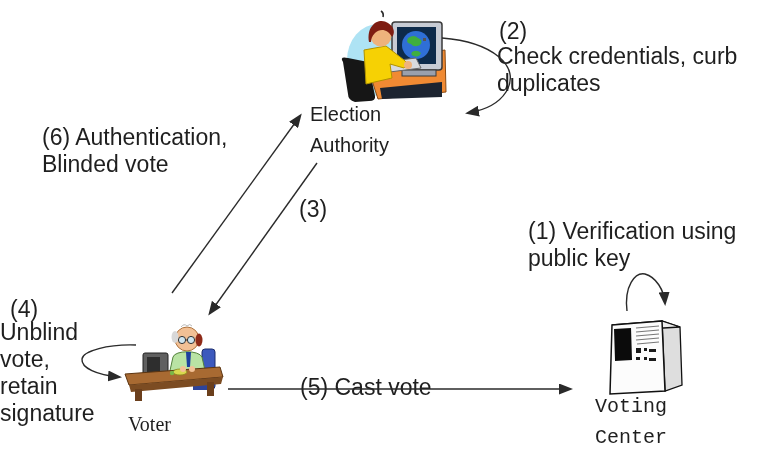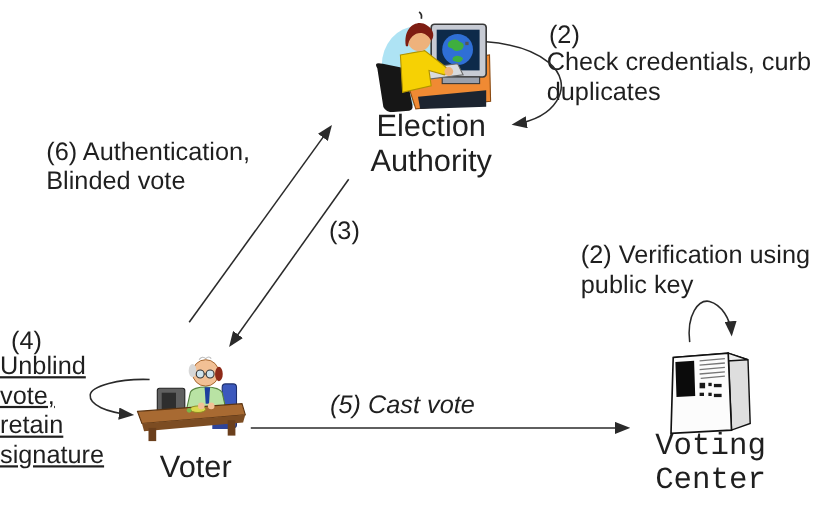--- a/index.html
+++ b/index.html
@@ -14,40 +14,40 @@
   }
   .abs { position: absolute; }
   .step {
     position: absolute;
     font-size: 23px;
     line-height: 27px;
     white-space: pre-line;
   }
   .node-label {
     position: absolute;
-    font-size: 28px;
+    font-size: 20px;
     line-height: 31px;
     white-space: pre-line;
-    text-align: center;
+    text-align: left;
   }
   .center { text-align: left; }
 
   
   #step1 { left: 42px;  top: 124px; width: 222px; }
   #step2-num { left: 499px; top: 18px; }
   #step2 { left: 497px; top: 43px;  width: 248px; }
   #step3-num { left: 299px; top: 196px; }
   #step3 { left: 260px; top: 215px; width: 180px; }
   #step4-num { left: 10px; top: 296px; }
-  #step4 { left: 0px;   top: 319px; width: 106px; text-decoration: underline; }
-  #step5 { left: 300px; top: 354px; width: 200px; font-style: italic; }
+  #step4 { left: 0px;   top: 319px; width: 106px; }
+  #step5 { left: 300px; top: 374px; width: 200px; }
   #step6 { left: 528px; top: 218px; width: 228px; }
 
   #ea-label { left: 310px; top: 99px;  width: 164px; }
-  #voter-label { left: 128px; top: 409px; width: 100px; }
+  #voter-label { left: 128px; top: 409px; width: 100px; font-family: Liberation Serif, serif; }
   #vc-label { left: 595px; top: 391px; width: 102px; font-family: Liberation Mono, monospace; }
 
   
   #ea-icon    { left: 328px; top: 0px;   width: 130px; height: 102px; }
   #voter-icon { left: 123px; top: 317px; width: 112px; height: 88px; }
   #vc-icon    { left: 603px; top: 315px; width: 85px;  height: 84px; }
 
   #arrows { left: 0; top: 0; pointer-events: none; }
 </style>
 </head>
@@ -131,21 +131,21 @@
   <div id="step2-num" class="step">(2)</div>
   <div id="step2" class="step center">Check credentials, curb
 duplicates</div>
   <div id="step3-num" class="step">(3)</div>
   <div id="step4-num" class="step">(4)</div>
   <div id="step4" class="step center">Unblind
 vote,
 retain
 signature</div>
   <div id="step5" class="step center">(5) Cast vote</div>
-  <div id="step6" class="step center">(2) Verification using
+  <div id="step6" class="step center">(1) Verification using
 public key</div>
 
   <svg id="arrows" class="abs" width="757" height="459" viewBox="0 0 757 459">
     <defs>
       <marker id="ah" markerUnits="userSpaceOnUse" markerWidth="14" markerHeight="11" refX="11" refY="5.5" orient="auto">
         <path d="M0,0 L14,5.5 L0,11 Z" fill="#2a2a2a"></path>
       </marker>
     </defs>
     <g stroke="#2a2a2a" stroke-width="1.4" fill="none">
       <line x1="172" y1="293" x2="300" y2="116" marker-end="url(#ah)"></line>

